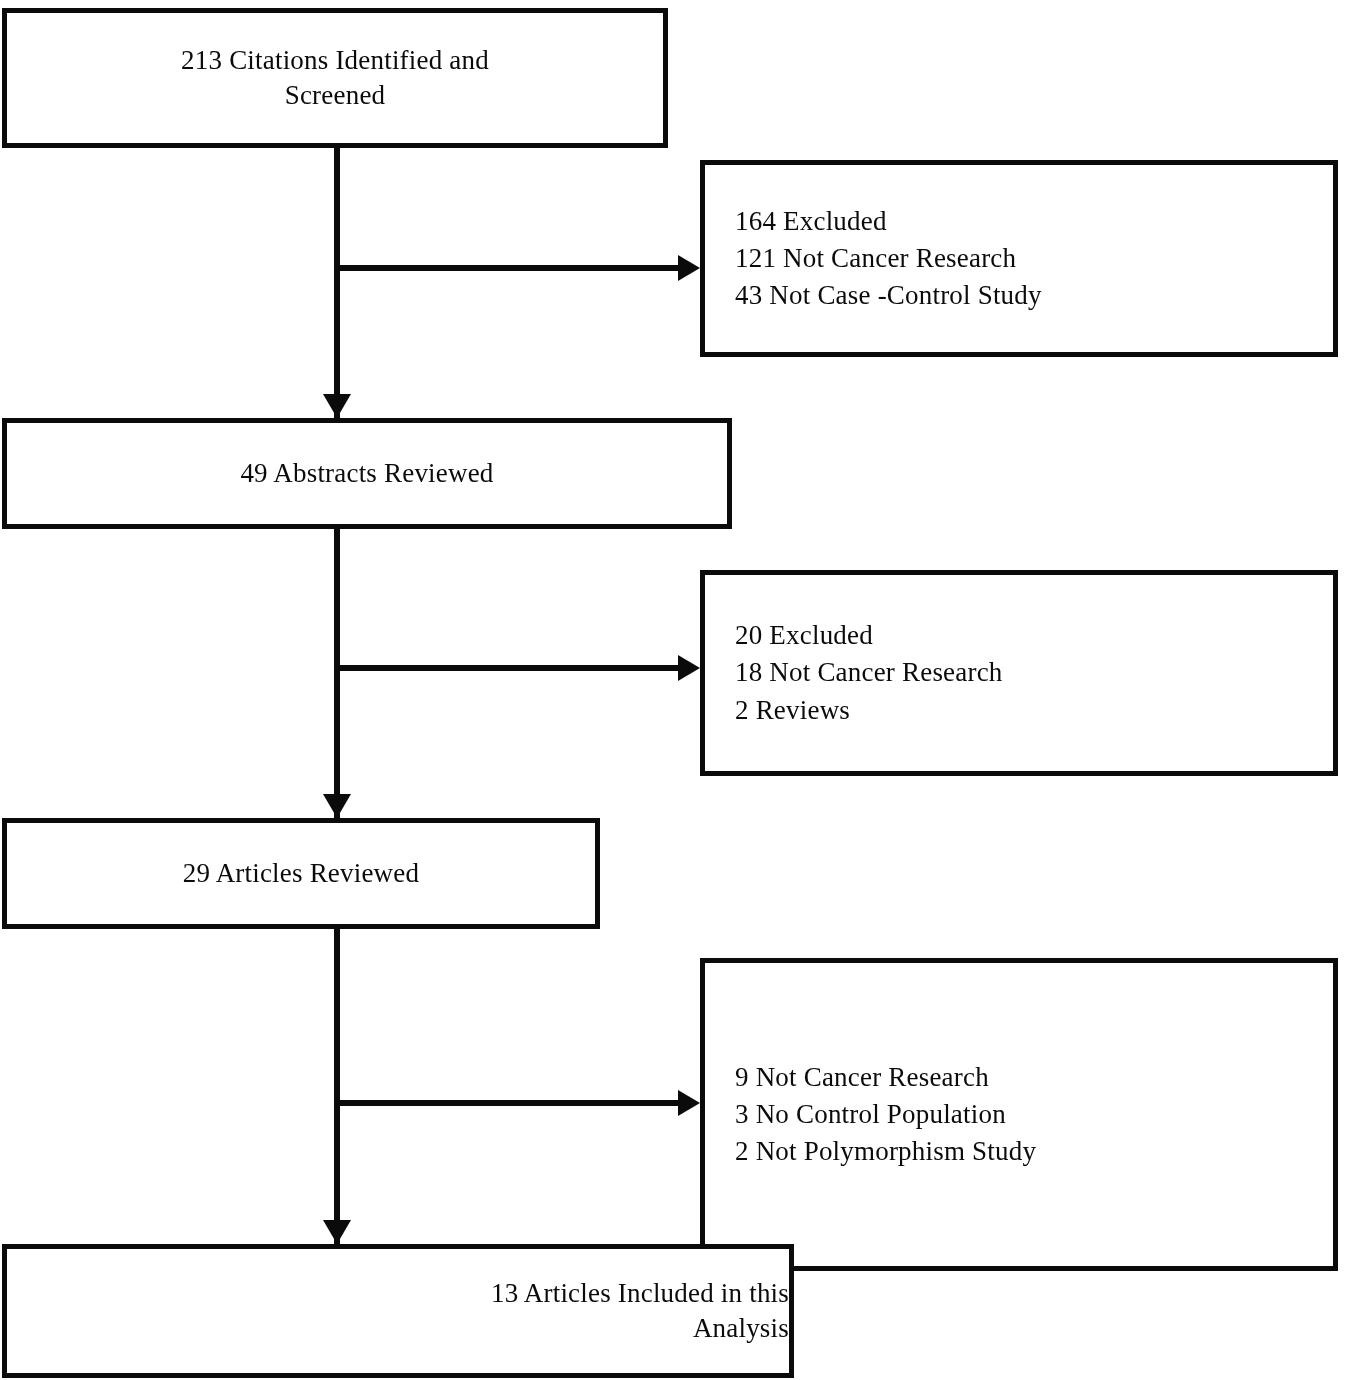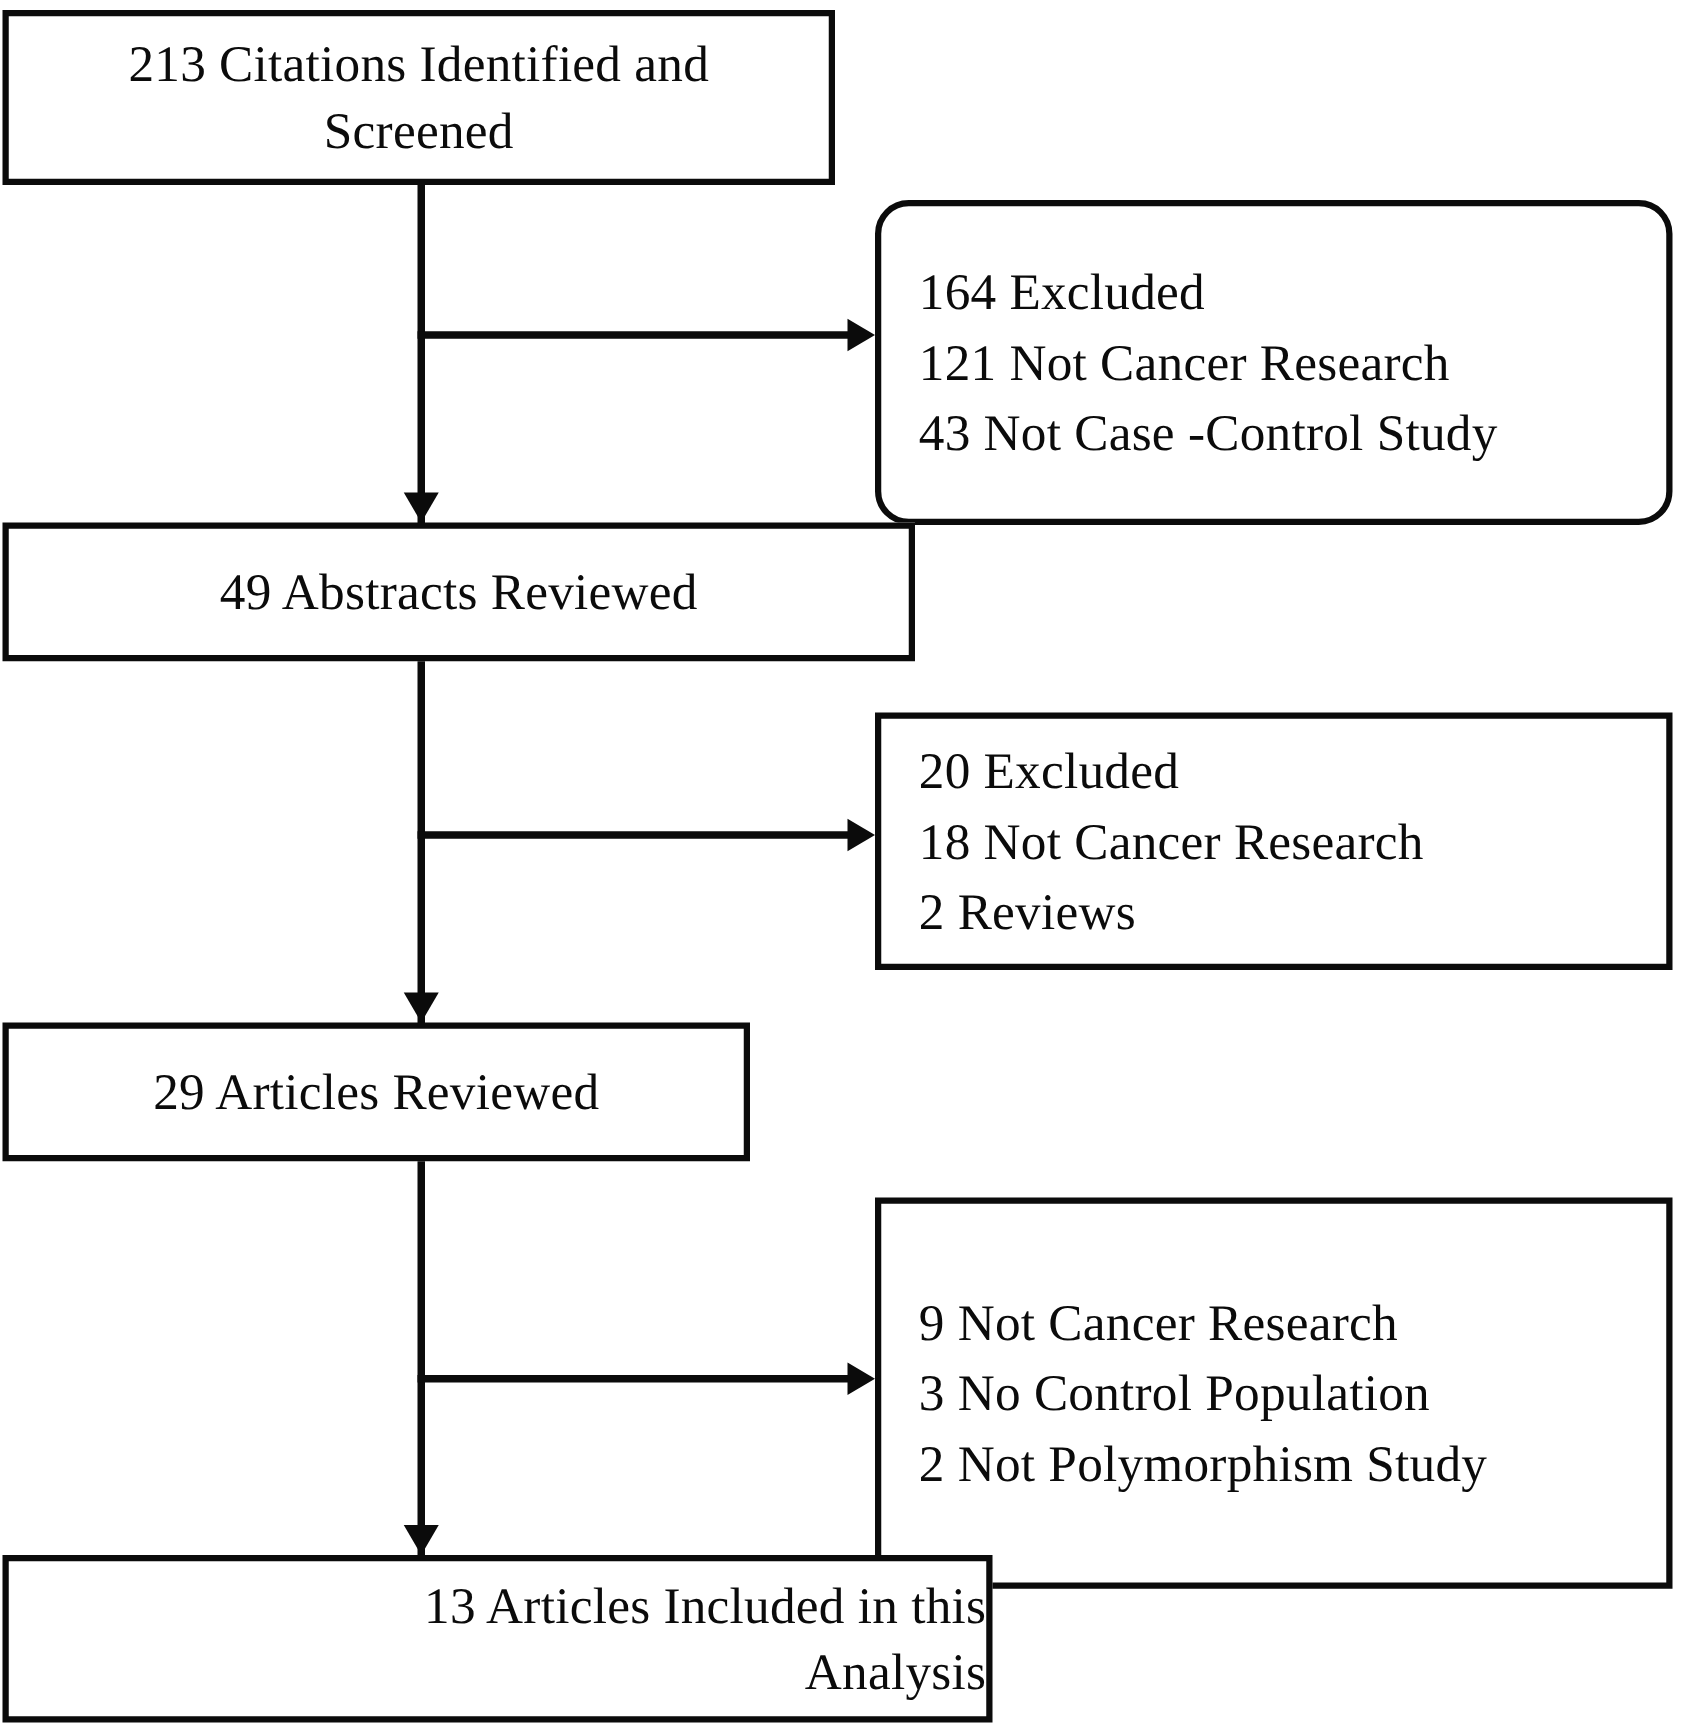--- a/index.html
+++ b/index.html
@@ -28,39 +28,39 @@
   }
   .node.center {
     justify-content: center;
     text-align: center;
   }
   .node.left {
     justify-content: flex-start;
     text-align: left;
   }
   .node-text {
-    font-size: 41px;
+    font-size: 27px;
     line-height: 1.30;
     font-weight: 400;
     letter-spacing: 0.2px;
     width: 100%;
   }
   .node.left .node-text {
     padding-left: 30px;
     line-height: 1.38;
   }
 
   
   #box-citations   { left: 2px;   top: 8px;    width: 666px; height: 140px; }
   #box-abstracts   { left: 2px;   top: 418px;  width: 730px; height: 111px; }
   #box-articles    { left: 2px;   top: 818px;  width: 598px; height: 111px; }
   #box-included    { left: 2px;   top: 1244px; width: 792px; height: 134px; text-align: right; }
 
   
-  #box-excluded-1  { left: 700px; top: 160px;  width: 638px; height: 260px; border-radius: 27px; }
+  #box-excluded-1  { left: 700px; top: 160px;  width: 638px; height: 197px; }
   #box-excluded-2  { left: 700px; top: 570px;  width: 638px; height: 206px; }
   #box-excluded-3  { left: 700px; top: 958px;  width: 638px; height: 313px; }
 
   
   .vline {
     position: absolute;
     width: 6px;
     background: #0b0b0b;
   }
   .hline {

